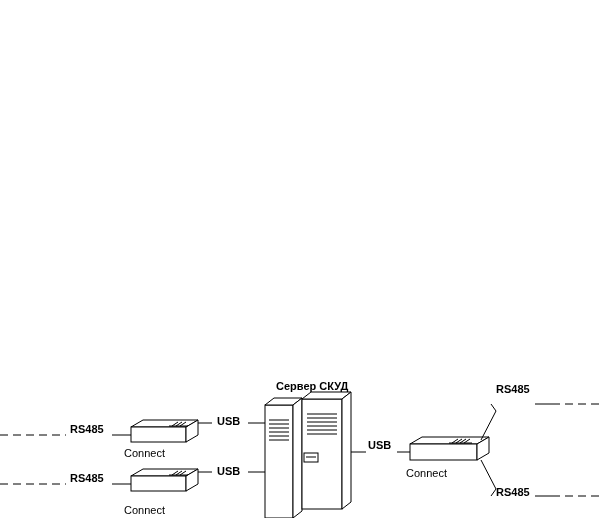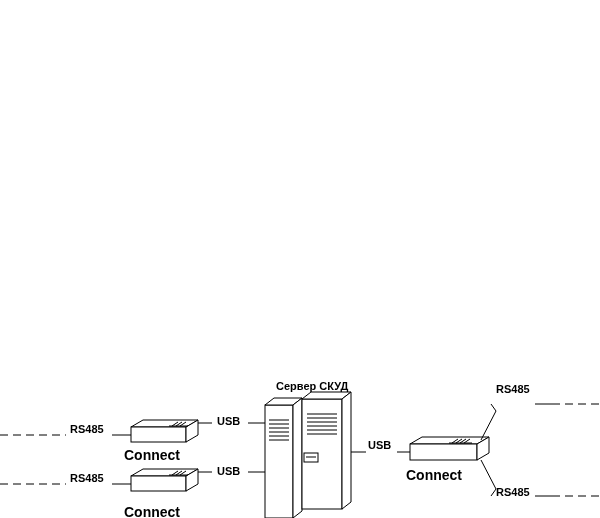--- a/index.html
+++ b/index.html
@@ -24,22 +24,22 @@
     font-family: "Liberation Sans", sans-serif;
     color: #000000;
     white-space: nowrap;
     line-height: 1;
   }
   .label-bold {
     font-weight: bold;
     font-size: 11px;
   }
   .label-device {
-    font-weight: bold;
-    font-size: 14px;
+    font-weight: normal;
+    font-size: 11px;
   }
   svg.layer {
     position: absolute;
     left: 0;
     top: 0;
     width: 600px;
     height: 518px;
   }
 </style>
 </head>

